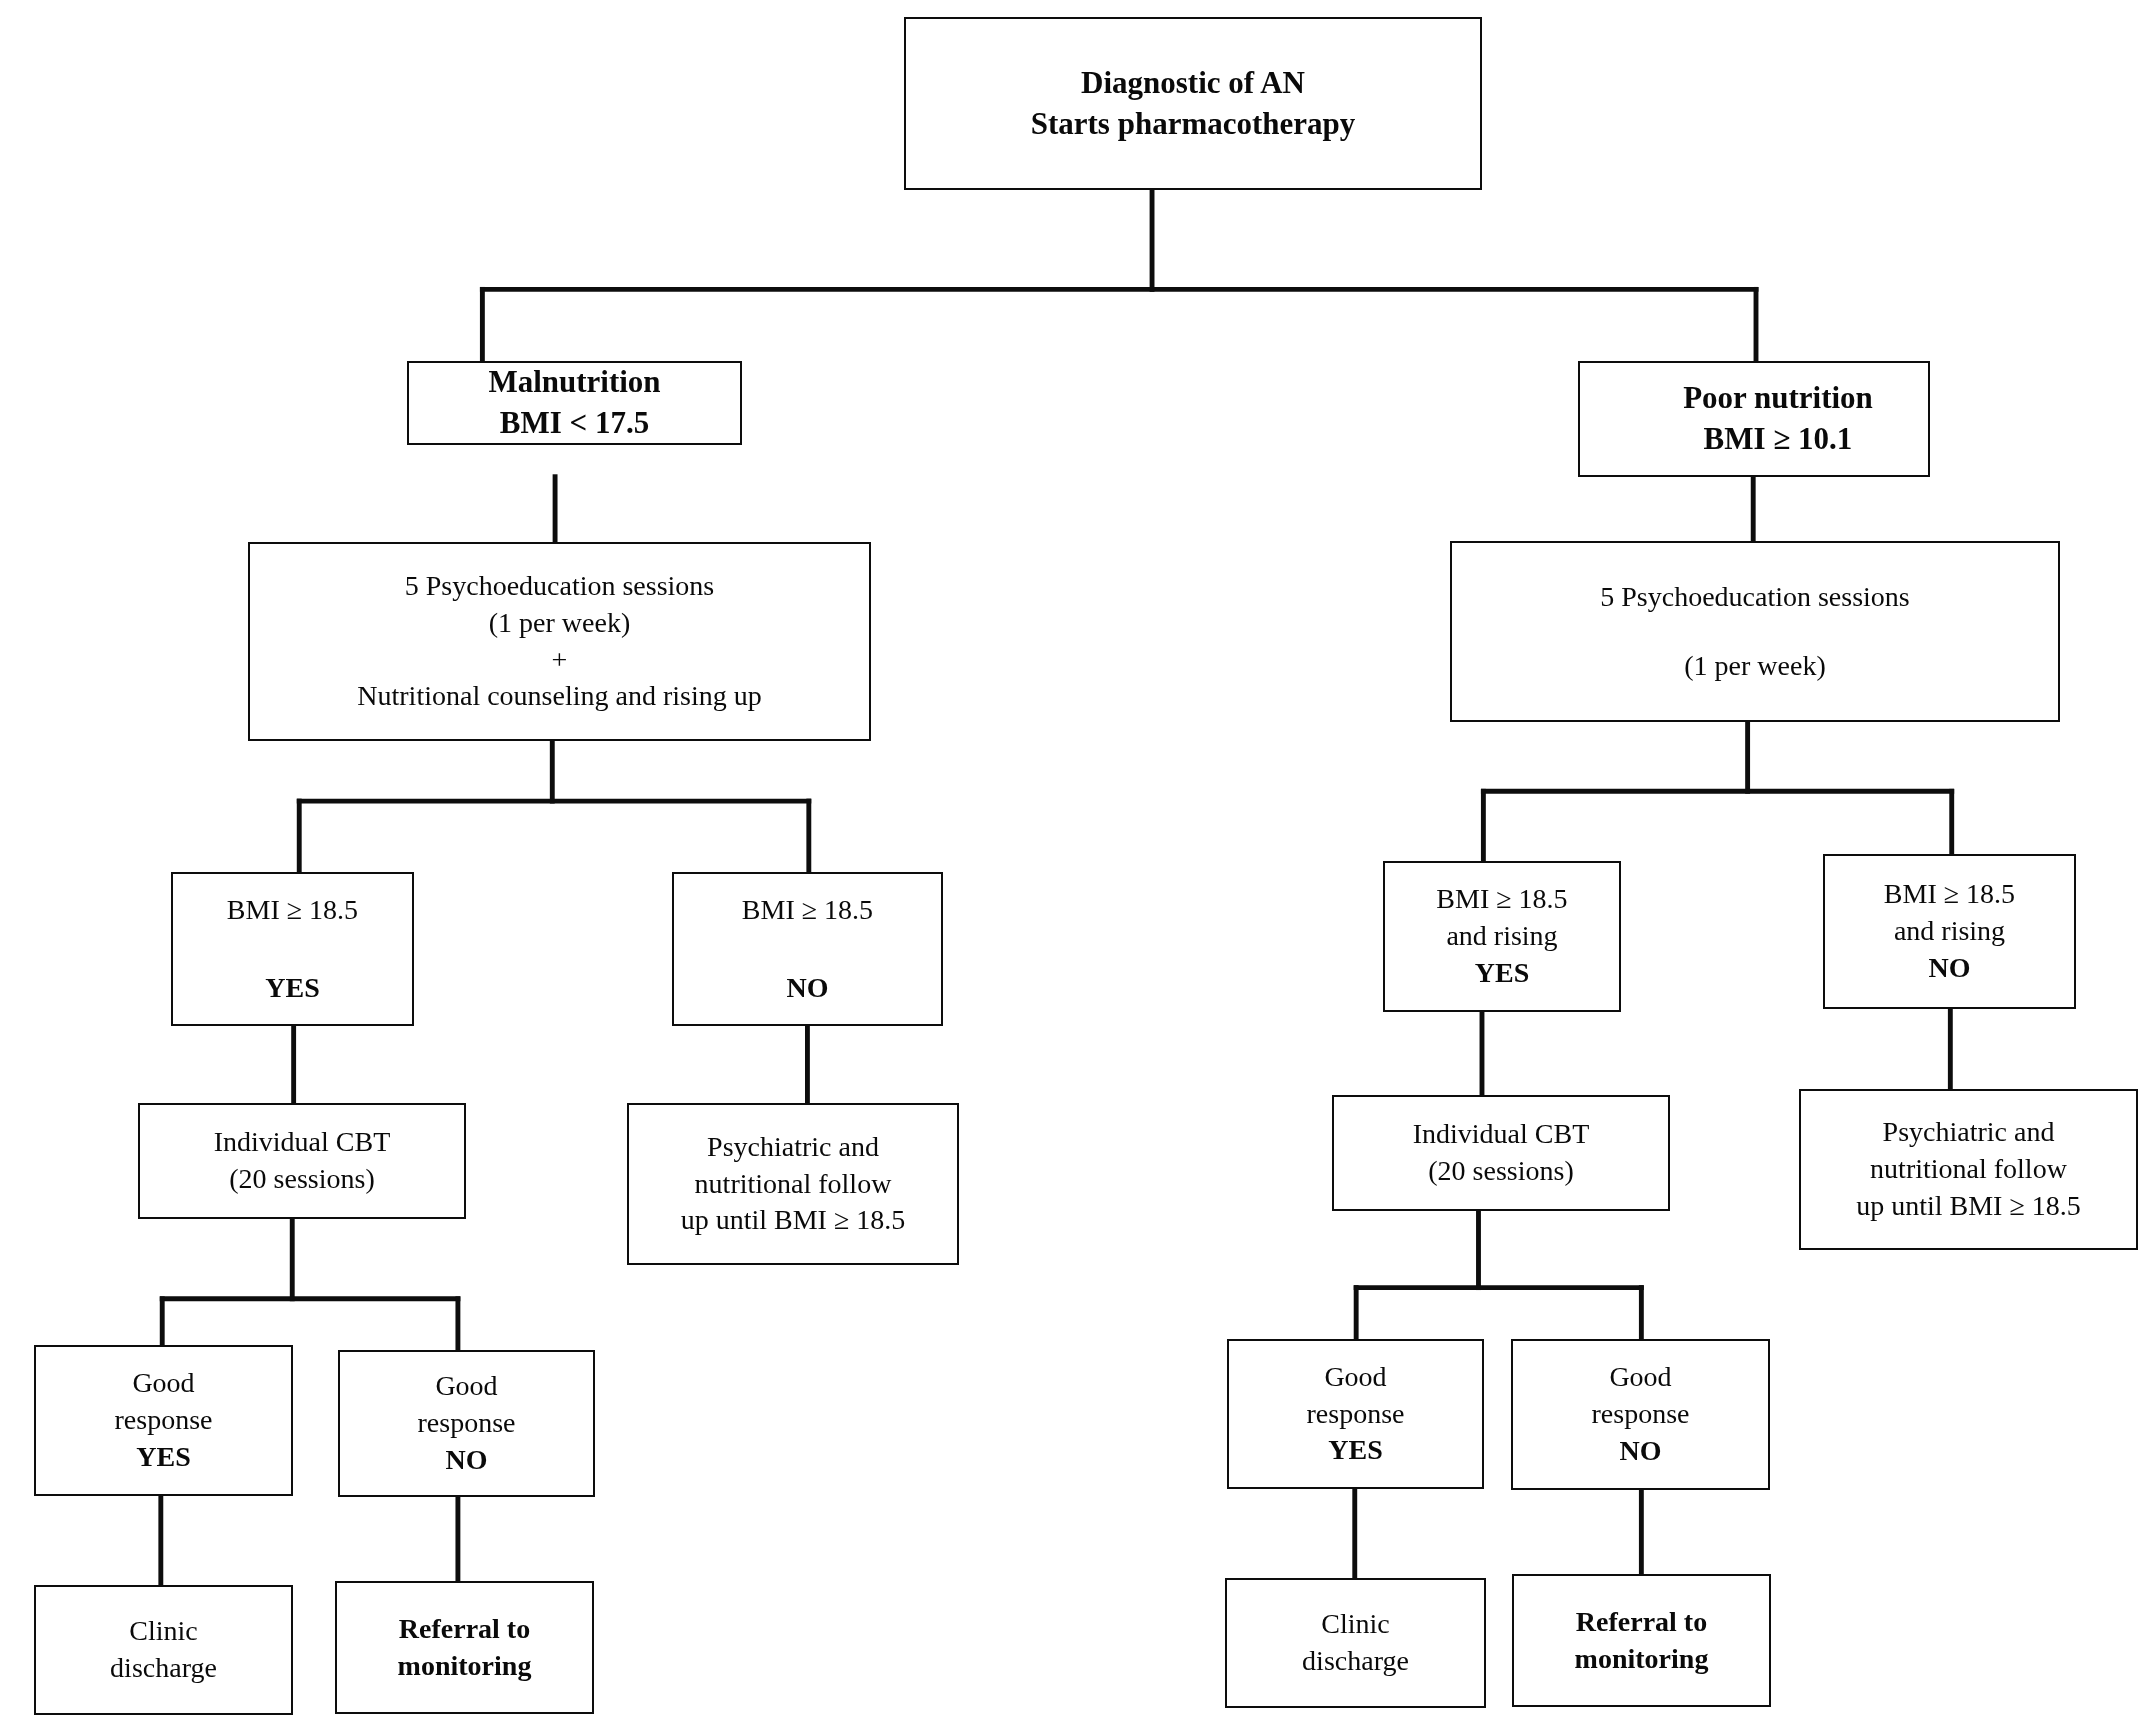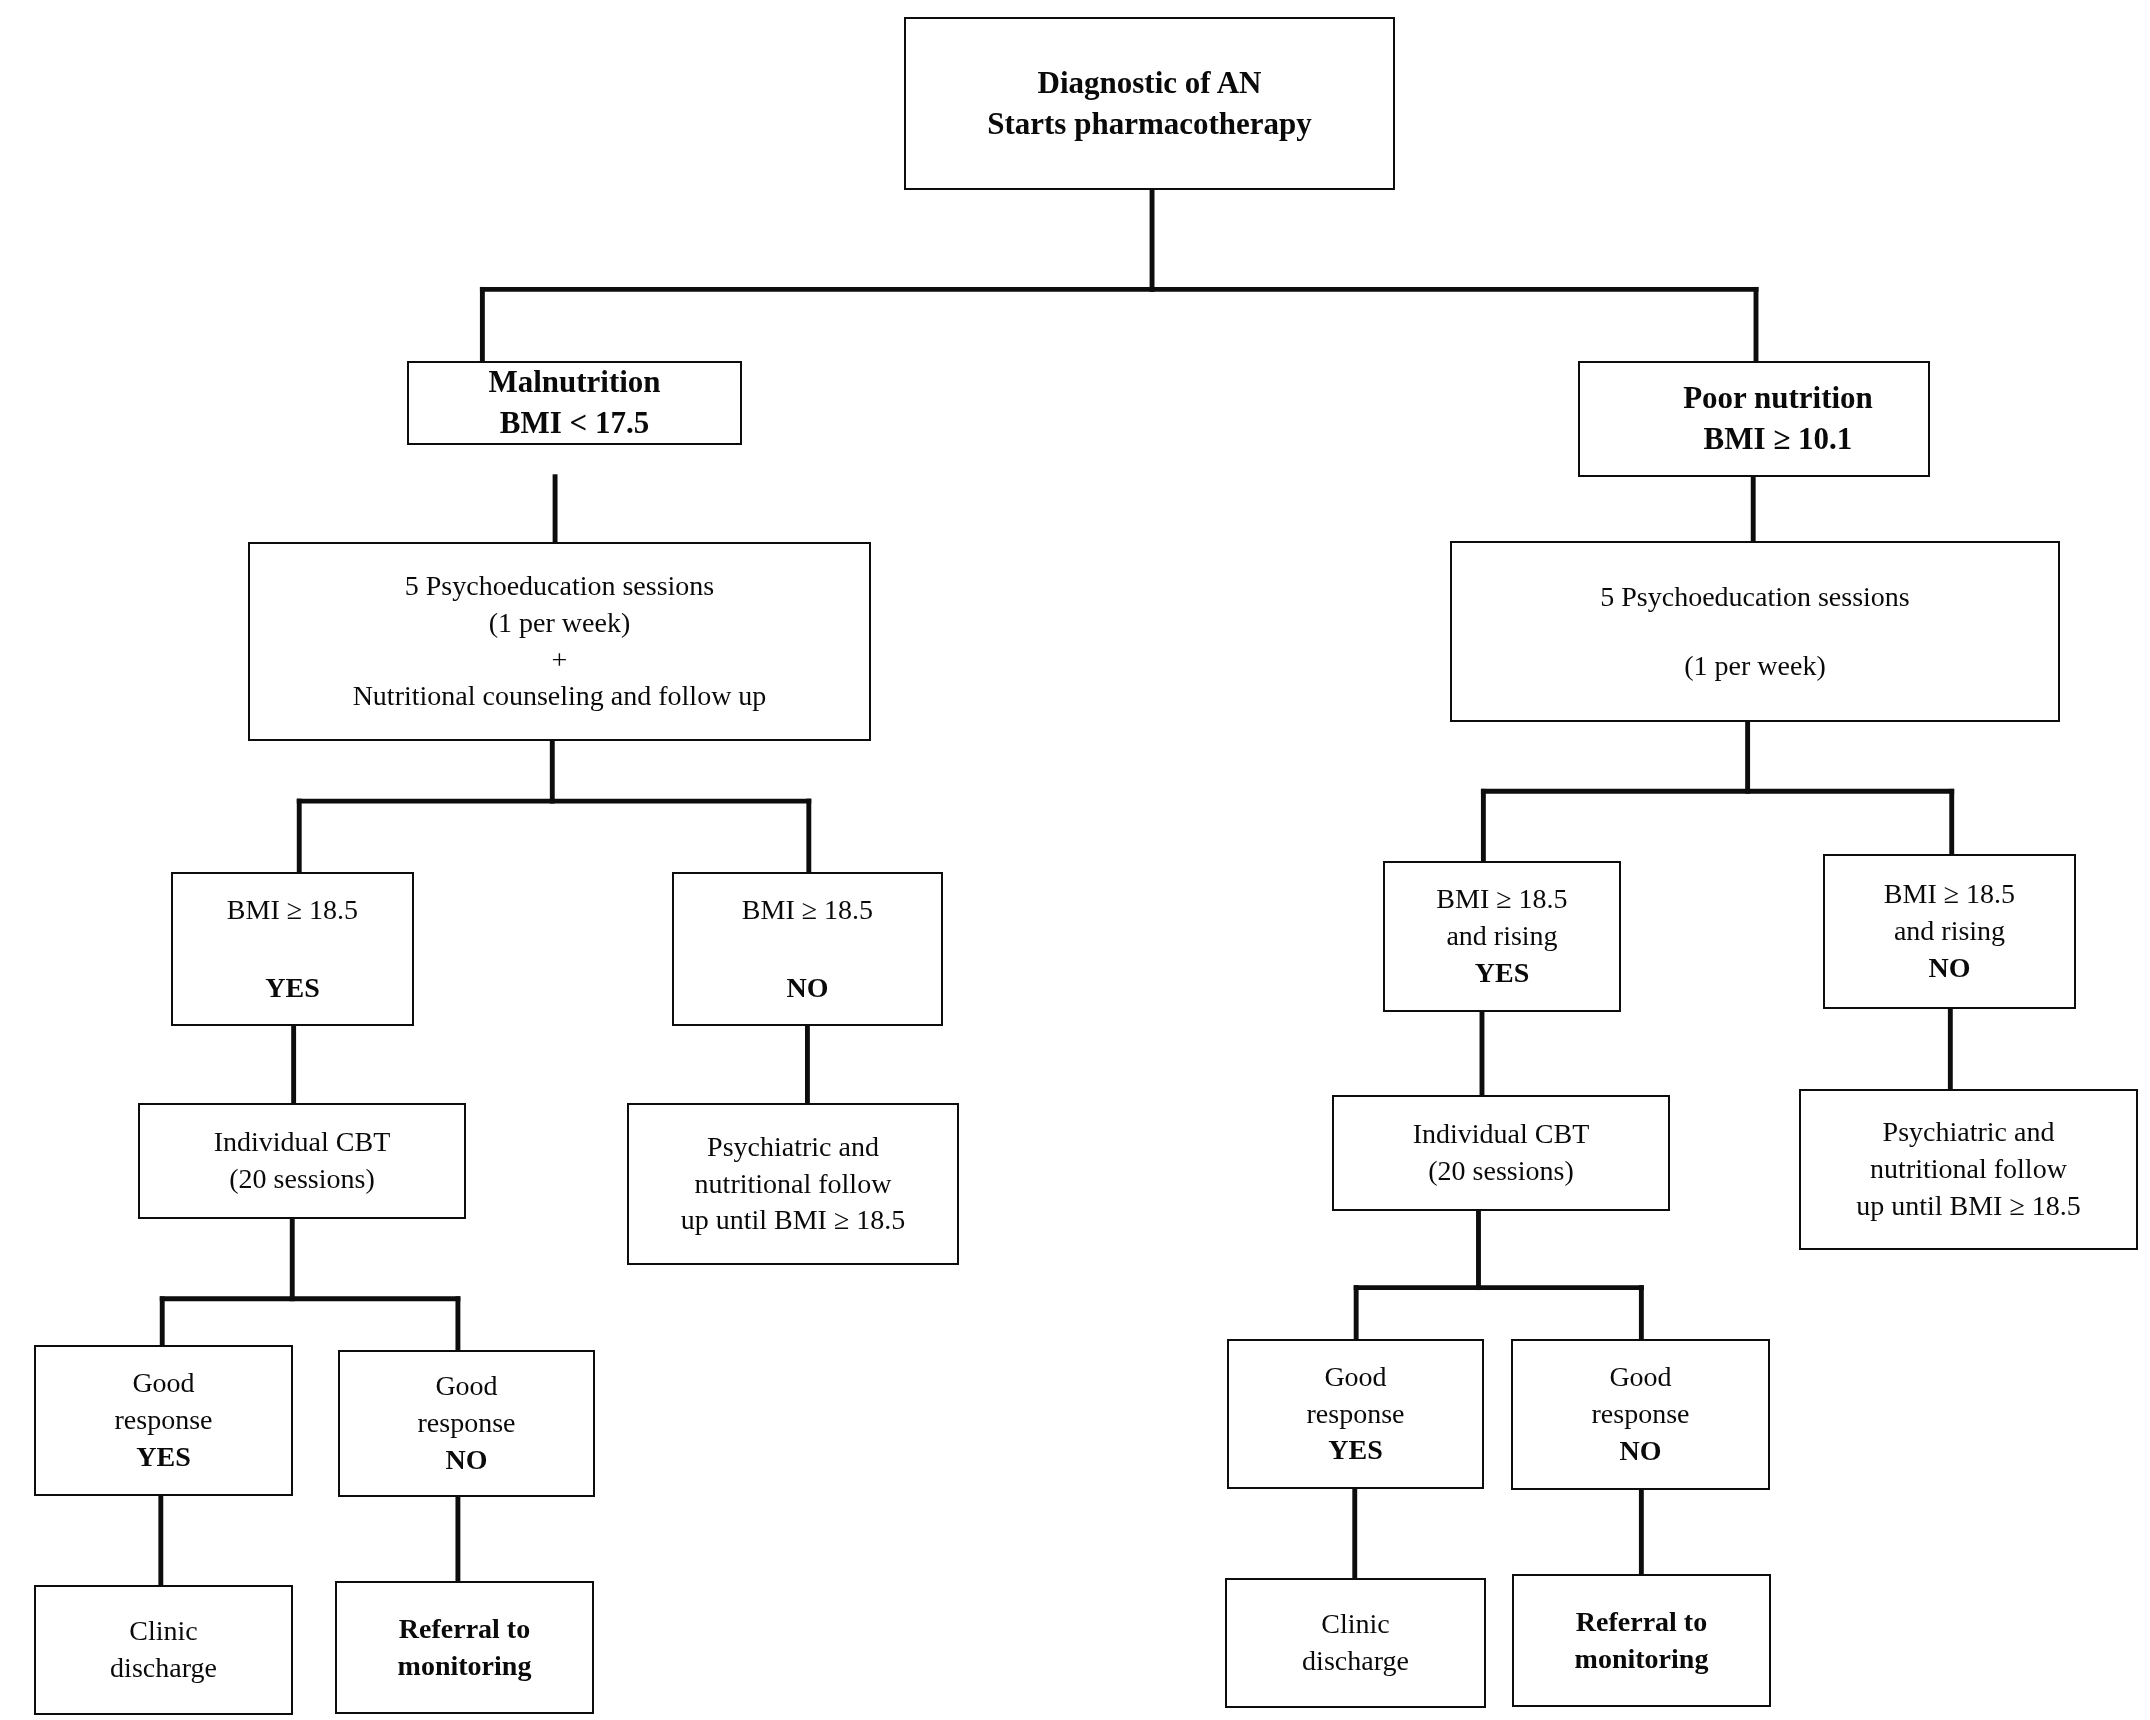--- a/index.html
+++ b/index.html
@@ -92,40 +92,40 @@
       <path d="M2115,1732 L2115,1842"></path>
       <path d="M1940,1842 L2348,1842"></path>
       <path d="M1940,1842 L1940,1916"></path>
       <path d="M2348,1842 L2348,1916"></path>
 
       <path d="M1938,2130 L1938,2258"></path>
       <path d="M2348,2132 L2348,2252"></path>
     </g>
   </svg>
 
-  <div class="node fs-big bold" style="left:904px; top:17px; width:491px; height:173px;">
+  <div class="node fs-big bold" style="left:904px; top:17px; width:578px; height:173px;">
     <span class="ln">Diagnostic of AN</span>
     <span class="ln">Starts pharmacotherapy</span>
   </div>
 
   <div class="node fs-big bold" style="left:407px; top:361px; width:335px; height:84px;">
     <span class="ln">Malnutrition</span>
     <span class="ln">BMI &lt; 17.5</span>
   </div>
 
   <div class="node fs-big bold" style="left:1578px; top:361px; width:352px; height:116px;padding-left:48px;">
     <span class="ln">Poor nutrition</span>
     <span class="ln">BMI ≥ 10.1</span>
   </div>
 
   <div class="node fs-mid" style="left:248px; top:542px; width:623px; height:199px;">
     <span class="ln">5 Psychoeducation sessions</span>
     <span class="ln">(1 per week)</span>
     <span class="ln">+</span>
-    <span class="ln">Nutritional counseling and follow up</span>
+    <span class="ln">Nutritional counseling and rising up</span>
   </div>
 
   <div class="node fs-mid" style="left:1450px; top:541px; width:610px; height:181px;">
     <span class="ln">5 Psychoeducation sessions</span>
     <span class="gap-md"></span>
     <span class="ln">(1 per week)</span>
   </div>
 
   <div class="node fs-mid" style="left:171px; top:872px; width:243px; height:154px;">
     <span class="ln">BMI ≥ 18.5</span>

